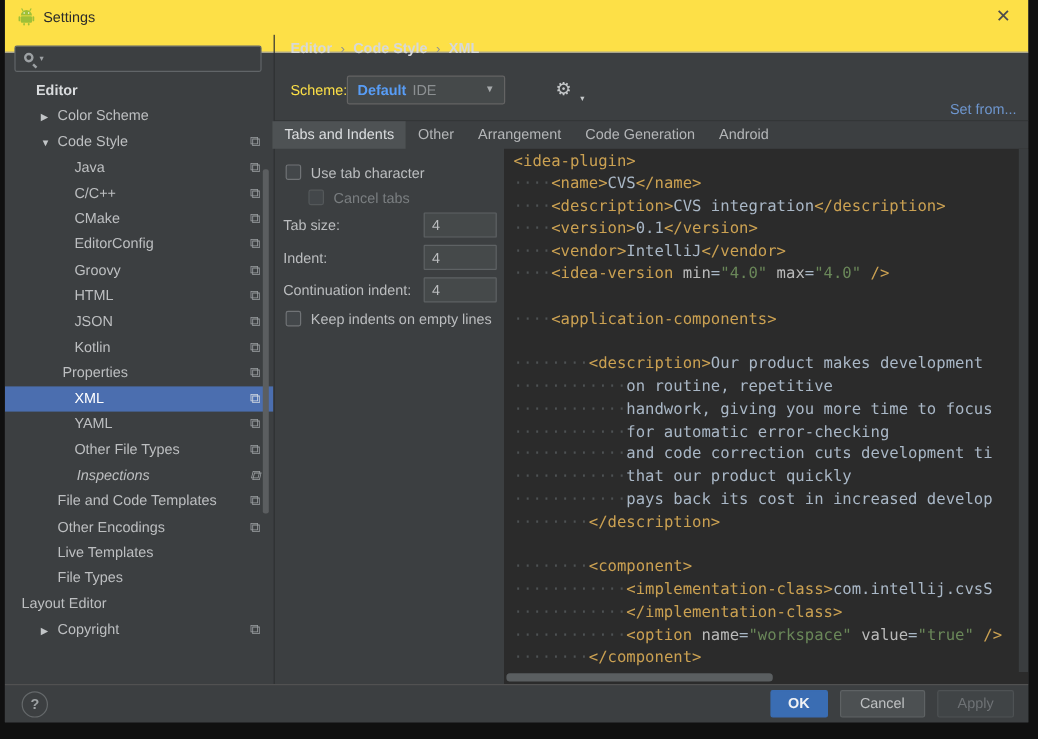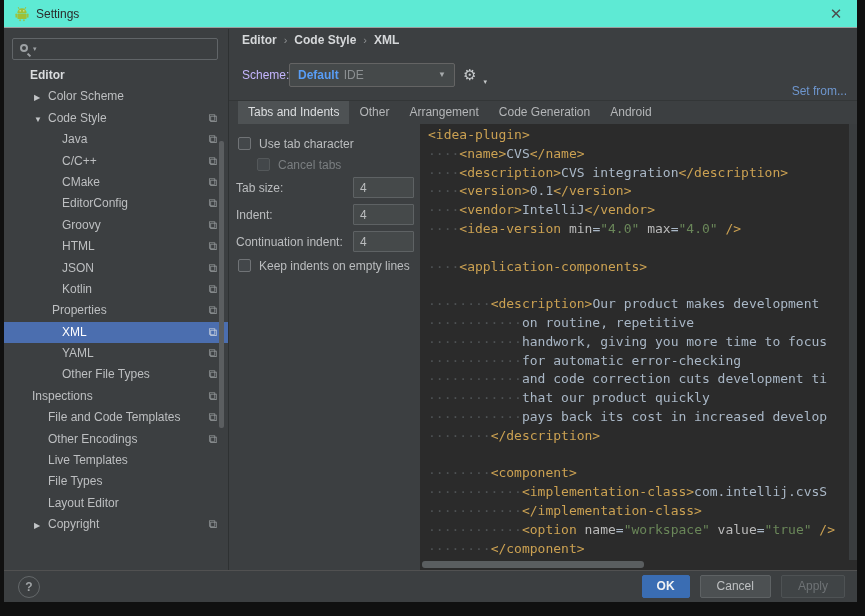--- a/index.html
+++ b/index.html
@@ -2,22 +2,22 @@
 <html><head>
 <meta charset="utf-8">
 <style>
   * { box-sizing: border-box; margin: 0; padding: 0; }
   html,body { width:865px; height:616px; background:#101010; overflow:hidden;
               font-family:"Liberation Sans", sans-serif; }
   .window { position:absolute; left:4px; top:0; width:853px; height:602px;
             background:#3C3F41; overflow:hidden; }
 
   
-  .titlebar { position:absolute; left:0; top:0; width:853px; height:28px;
-              background:#5eead4; border-bottom:1px solid #9e9e9e; }
+  .titlebar { position:absolute; left:0; top:0; width:853px; height:44px;
+              background:#fde047; border-bottom:1px solid #9e9e9e; }
   .titlebar .appicon { position:absolute; left:10px; top:6px; width:16px; height:16px; }
   .titlebar .title { position:absolute; left:32px; top:7px; font-size:12px; color:#2b2b2b; }
   .titlebar .close { position:absolute; right:6px; top:2px; width:30px; height:24px;
                      text-align:center; line-height:24px; font-size:15px; color:#4d4d4d; cursor:default; }
 
   
   .sidebar { position:absolute; left:0; top:29px; width:224px; height:541px; overflow:hidden; }
   .searchbox { position:absolute; left:8px; top:9px; width:206px; height:22px;
                border:1px solid #616568; border-radius:2px; background:#3C3F41; }
   .searchbox .mag { position:absolute; left:7px; top:5px; width:8px; height:8px;
@@ -34,35 +34,35 @@
   .tree-row .copyic { position:absolute; right:11px; top:0; font-size:12px; color:#9a9ea1; }
   .tree-row.selected .copyic { color:#cfd6e0; }
   .tree-vscroll { position:absolute; left:215px; top:112px; width:5px; height:287px;
                   background:#5b5e60; border-radius:2px; }
   .v-divider { position:absolute; left:224px; top:29px; width:1px; height:541px; background:#2e3132; }
 
   
   .breadcrumb { position:absolute; left:238px; top:33px; font-size:12px; font-weight:bold;
                 color:#D6D8DA; }
   .breadcrumb .sep { color:#8E9193; font-weight:normal; padding:0 7px; font-size:11px; }
-  .scheme-label { position:absolute; left:238px; top:68px; font-size:12px; color:#c4b5fd;text-align:center; }
-  .combo { position:absolute; left:285px; top:63px; width:166px; height:24px;
+  .scheme-label { position:absolute; left:238px; top:68px; font-size:12px; color:#fde047;text-align:center; }
+  .combo { position:absolute; left:285px; top:63px; width:132px; height:24px;
            background:#45494A; border:1px solid #646464; border-radius:2px;
            font-size:12px; line-height:22px; }
   .combo .val { margin-left:8px; font-weight:bold; color:#589DF6; }
   .combo .suffix { margin-left:5px; color:#8C9092; }
   .combo .dd { position:absolute; right:8px; top:0; font-size:8px; color:#A6A9AB; line-height:22px; }
   .gearbtn { position:absolute; left:459px; top:65px; width:22px; height:20px; color:#C6C9CB; }
   .gearbtn .g { font-size:15px; line-height:20px; }
   .gearbtn .gc { position:absolute; right:-2px; bottom:-1px; font-size:7px; color:#C6C9CB; }
   .set-from { position:absolute; right:10px; top:84px; font-size:12px; color:#6E96CE; }
   .hdr-divider { position:absolute; left:225px; top:100px; width:628px; height:1px; background:#333637; }
 
   
-  .tabs { position:absolute; left:234px; top:101px; height:23px; display:flex; }
+  .tabs { position:absolute; left:223px; top:101px; height:23px; display:flex; }
   .tab { height:23px; line-height:23px; padding:0 10px; font-size:12px; color:#B4B6B8;
          cursor:default; }
   .tab.selected { background:#4E5254; color:#DCDEE0; }
 
   
   .form-label { position:absolute; font-size:12px; color:#BBBDBF; }
   .form-label.dim { color:#7A7E80; }
   .cb { position:absolute; width:13px; height:13px; border:1px solid #707376;
         border-radius:2px; background:#43474a; }
   .cb.dim { border-color:#54585a; }
@@ -139,26 +139,26 @@
         <div class="tree-row" style="padding-left: 58px;"><span>CMake</span><span class="copyic">⧉</span></div>
         <div class="tree-row" style="padding-left: 58px;"><span>EditorConfig</span><span class="copyic">⧉</span></div>
         <div class="tree-row" style="padding-left: 58px;"><span>Groovy</span><span class="copyic">⧉</span></div>
         <div class="tree-row" style="padding-left: 58px;"><span>HTML</span><span class="copyic">⧉</span></div>
         <div class="tree-row" style="padding-left: 58px;"><span>JSON</span><span class="copyic">⧉</span></div>
         <div class="tree-row" style="padding-left: 58px;"><span>Kotlin</span><span class="copyic">⧉</span></div>
         <div class="tree-row" style="padding-left: 48px;"><span>Properties</span><span class="copyic">⧉</span></div>
         <div class="tree-row selected" style="padding-left: 58px;"><span>XML</span><span class="copyic">⧉</span></div>
         <div class="tree-row" style="padding-left: 58px;"><span>YAML</span><span class="copyic">⧉</span></div>
         <div class="tree-row" style="padding-left: 58px;"><span>Other File Types</span><span class="copyic">⧉</span></div>
-        <div class="tree-row" style="padding-left: 14px;"><span class="arrow-slot"></span><span>Inspections</span><span class="copyic">⧉</span></div>
+        <div class="tree-row" style="padding-left: 46px; font-style: italic;"><span class="arrow-slot"></span><span>Inspections</span><span class="copyic">⧉</span></div>
         <div class="tree-row" style="padding-left: 30px;"><span class="arrow-slot"></span><span>File and Code Templates</span><span class="copyic">⧉</span></div>
         <div class="tree-row" style="padding-left: 30px;"><span class="arrow-slot"></span><span>Other Encodings</span><span class="copyic">⧉</span></div>
         <div class="tree-row" style="padding-left: 30px;"><span class="arrow-slot"></span><span>Live Templates</span></div>
         <div class="tree-row" style="padding-left: 30px;"><span class="arrow-slot"></span><span>File Types</span></div>
-        <div class="tree-row" style="padding-left: 30px;"><span class="arrow-slot"></span><span>Layout Editor</span></div>
+        <div class="tree-row" style=""><span class="arrow-slot"></span><span>Layout Editor</span></div>
         <div class="tree-row" style="padding-left: 30px;"><span class="arrow-slot">▶</span><span>Copyright</span><span class="copyic">⧉</span></div>
         <div class="tree-row" style="padding-left: 30px; margin-top: 40px;"><span class="arrow-slot"></span><span>Emmet</span></div>
         <div class="tree-row" style="padding-left: 30px;"><span class="arrow-slot"></span><span>Images</span></div>
       </div>
     <div class="tree-vscroll"></div>
   </div>
   <div class="v-divider"></div>
 
   <div class="breadcrumb" id="breadcrumb"><span>Editor</span><span class="sep">›</span><span>Code Style</span><span class="sep">›</span><span>XML</span></div>
   <span class="scheme-label">Scheme:</span>

